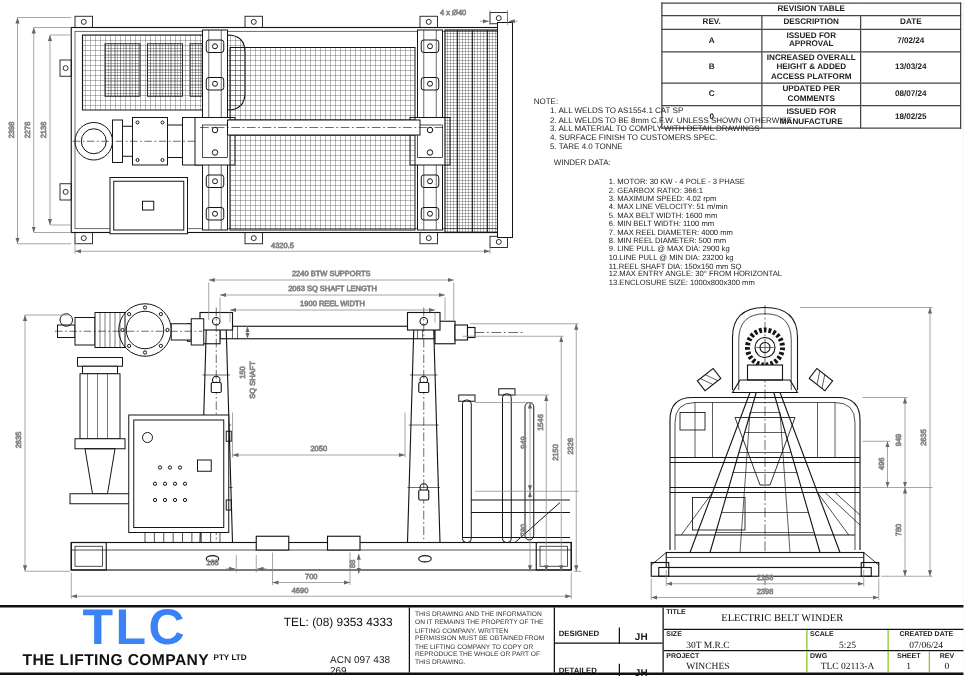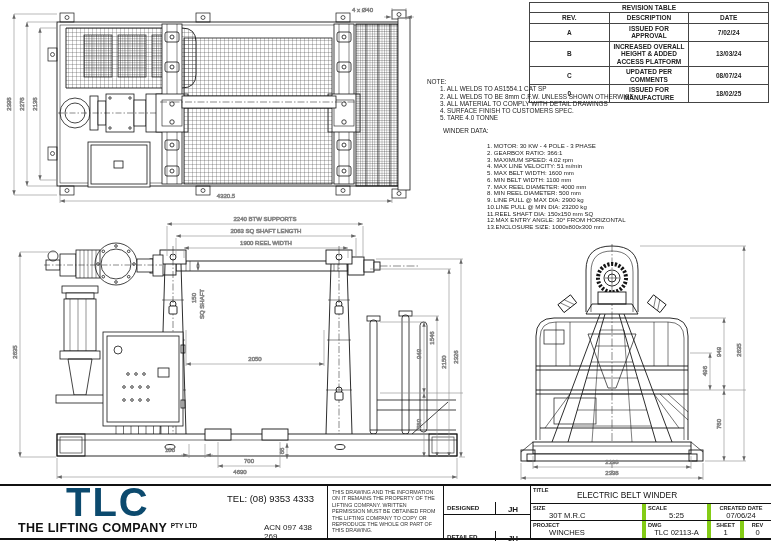--- a/index.html
+++ b/index.html
@@ -18,41 +18,41 @@
   .note-items div{margin-left:13px;}
   .winder-heading{position:absolute;left:443px;top:127px;font-size:6.4px;color:#222;}
   .winder-items{position:absolute;left:487px;top:143px;font-size:6.1px;line-height:6.75px;color:#222;}
   
   .drawing{position:absolute;left:0;top:0;}
   .drawing text{font-family:"Liberation Sans",sans-serif;fill:#555;font-size:6px;}
   
   .tb{position:absolute;left:0;top:484px;width:771px;height:56px;border-top:2px solid #111;
       border-bottom:2px solid #111;display:flex;box-sizing:border-box;background:#fff;}
   .tb-logo{width:327px;position:relative;flex:none;}
-  .tlc-abbr{position:absolute;left:66px;top:-6px;font-size:40px;font-weight:bold;letter-spacing:2px;color:#0c4a6e;}
+  .tlc-abbr{position:absolute;left:66px;top:-6px;font-size:40px;font-weight:bold;letter-spacing:2px;color:#3b82f6;}
   .tlc-name{position:absolute;left:18px;top:35px;font-size:12.5px;font-weight:bold;letter-spacing:.3px;color:#111;}
   .tlc-suffix{font-size:6.5px;vertical-align:4px;letter-spacing:0;}
   .tlc-tel{position:absolute;left:227px;top:7px;font-size:9.5px;font-weight:normal;color:#111;}
   .tlc-acn{position:absolute;left:244px;top:37px;font-size:8px;color:#222;margin-left:20px;}
   .tb-disclaimer{width:116px;flex:none;border-left:1px solid #111;font-size:5.3px;line-height:6.4px;
                  padding:3px 2px 0 4px;color:#333;box-sizing:border-box;}
   .tb-sign{width:87px;flex:none;border-left:1px solid #111;display:grid;
            grid-template-columns:52px 1fr;grid-template-rows:1fr 1fr 1fr;box-sizing:border-box;}
   .tb-sign>div{border-bottom:1px solid #111;box-sizing:border-box;margin-top:16px;}
   .tb-sign>div:nth-last-child(-n+2){border-bottom:none;}
   .sign-label{font-size:6.2px;font-weight:bold;padding:2px 0 0 3px;border-right:1px solid #111;}
   .sign-value{font-size:8px;font-weight:bold;text-align:center;padding-top:3px;}
   .tb-info{flex:1;display:flex;flex-direction:column;border-left:1px solid #111;box-sizing:border-box;}
   .tb-row{display:flex;flex:1;border-bottom:1px solid #111;box-sizing:border-box;min-height:0;}
   .tb-row:last-child{border-bottom:none;}
-  .cell{position:relative;border-right:4px solid #84cc16;box-sizing:border-box;overflow:hidden;}
+  .cell{position:relative;border-right:1px solid #84cc16;box-sizing:border-box;overflow:hidden;}
   .cell:last-child{border-right:none;}
   .cell-label{position:absolute;top:1px;left:2px;font-size:5.6px;font-weight:bold;color:#222;}
   .cell-label.center{left:0;right:0;text-align:center;}
-  .cell-value{position:absolute;left:0;right:0;top:7px;font-size:7.6px;color:#111;text-align:center;}
+  .cell-value{position:absolute;left:0;right:0;top:7px;font-size:7.6px;color:#111;text-align:center;font-family:Liberation Serif, serif;}
   .cell-value.inline{top:4px;left:46px;right:auto;font-size:8.4px;text-align:left;}
   .cell-value.leftish{text-align:left;padding-left:18px;}
   .w-title{flex:1;}
   .w-size{width:115px;flex:none;}
   .w-scale{width:65px;flex:none;}
   .w-created{flex:1;}
   .w-project{width:115px;flex:none;}
   .w-dwg{width:65px;flex:none;}
   .w-sheet{width:33px;flex:none;}
   .w-rev{flex:1;}

